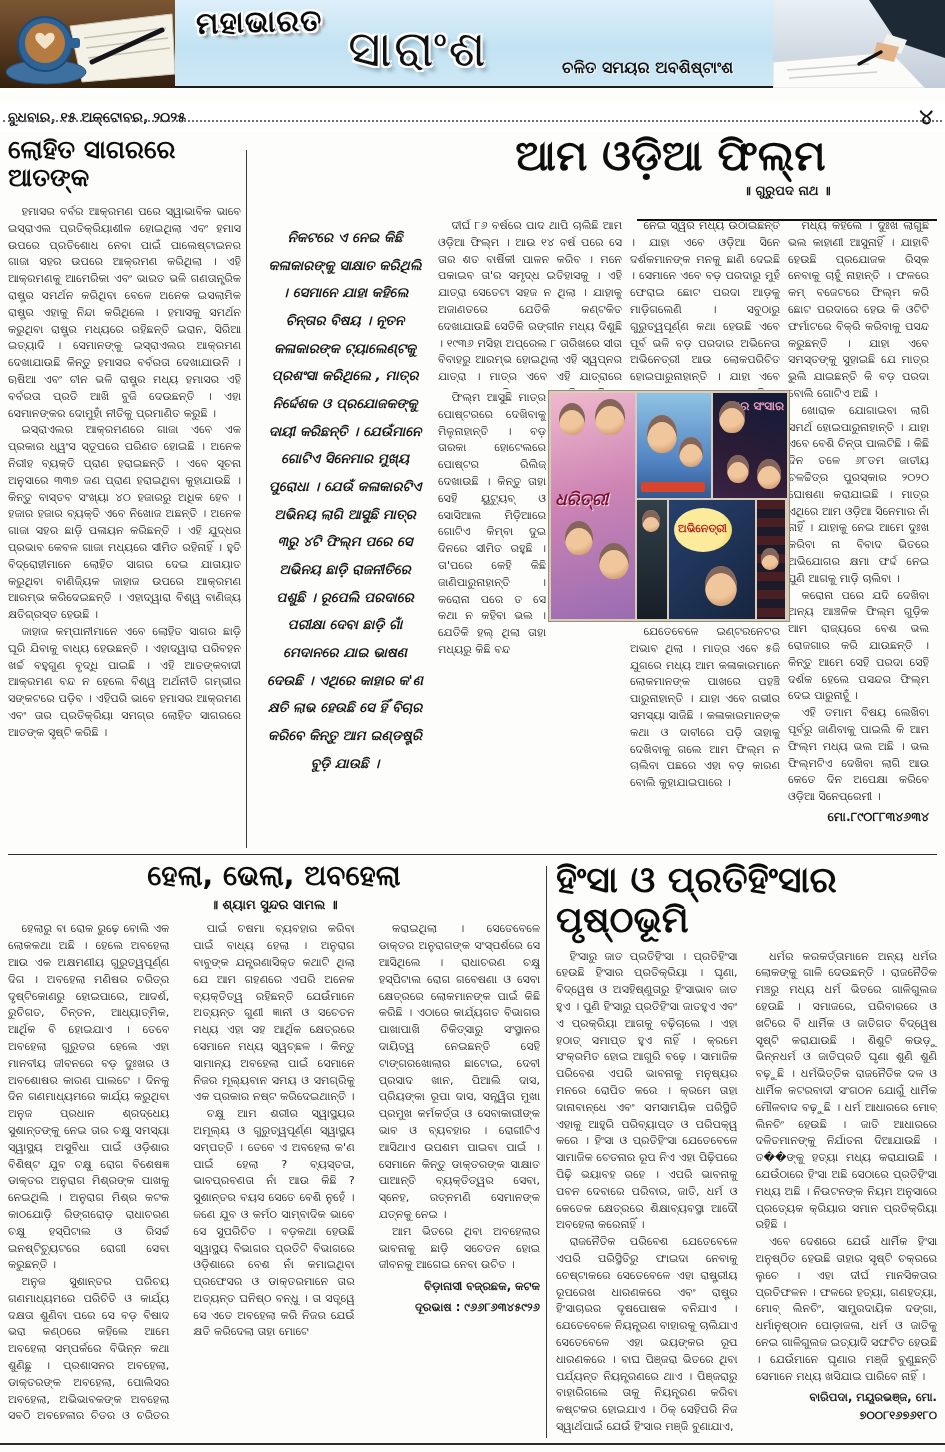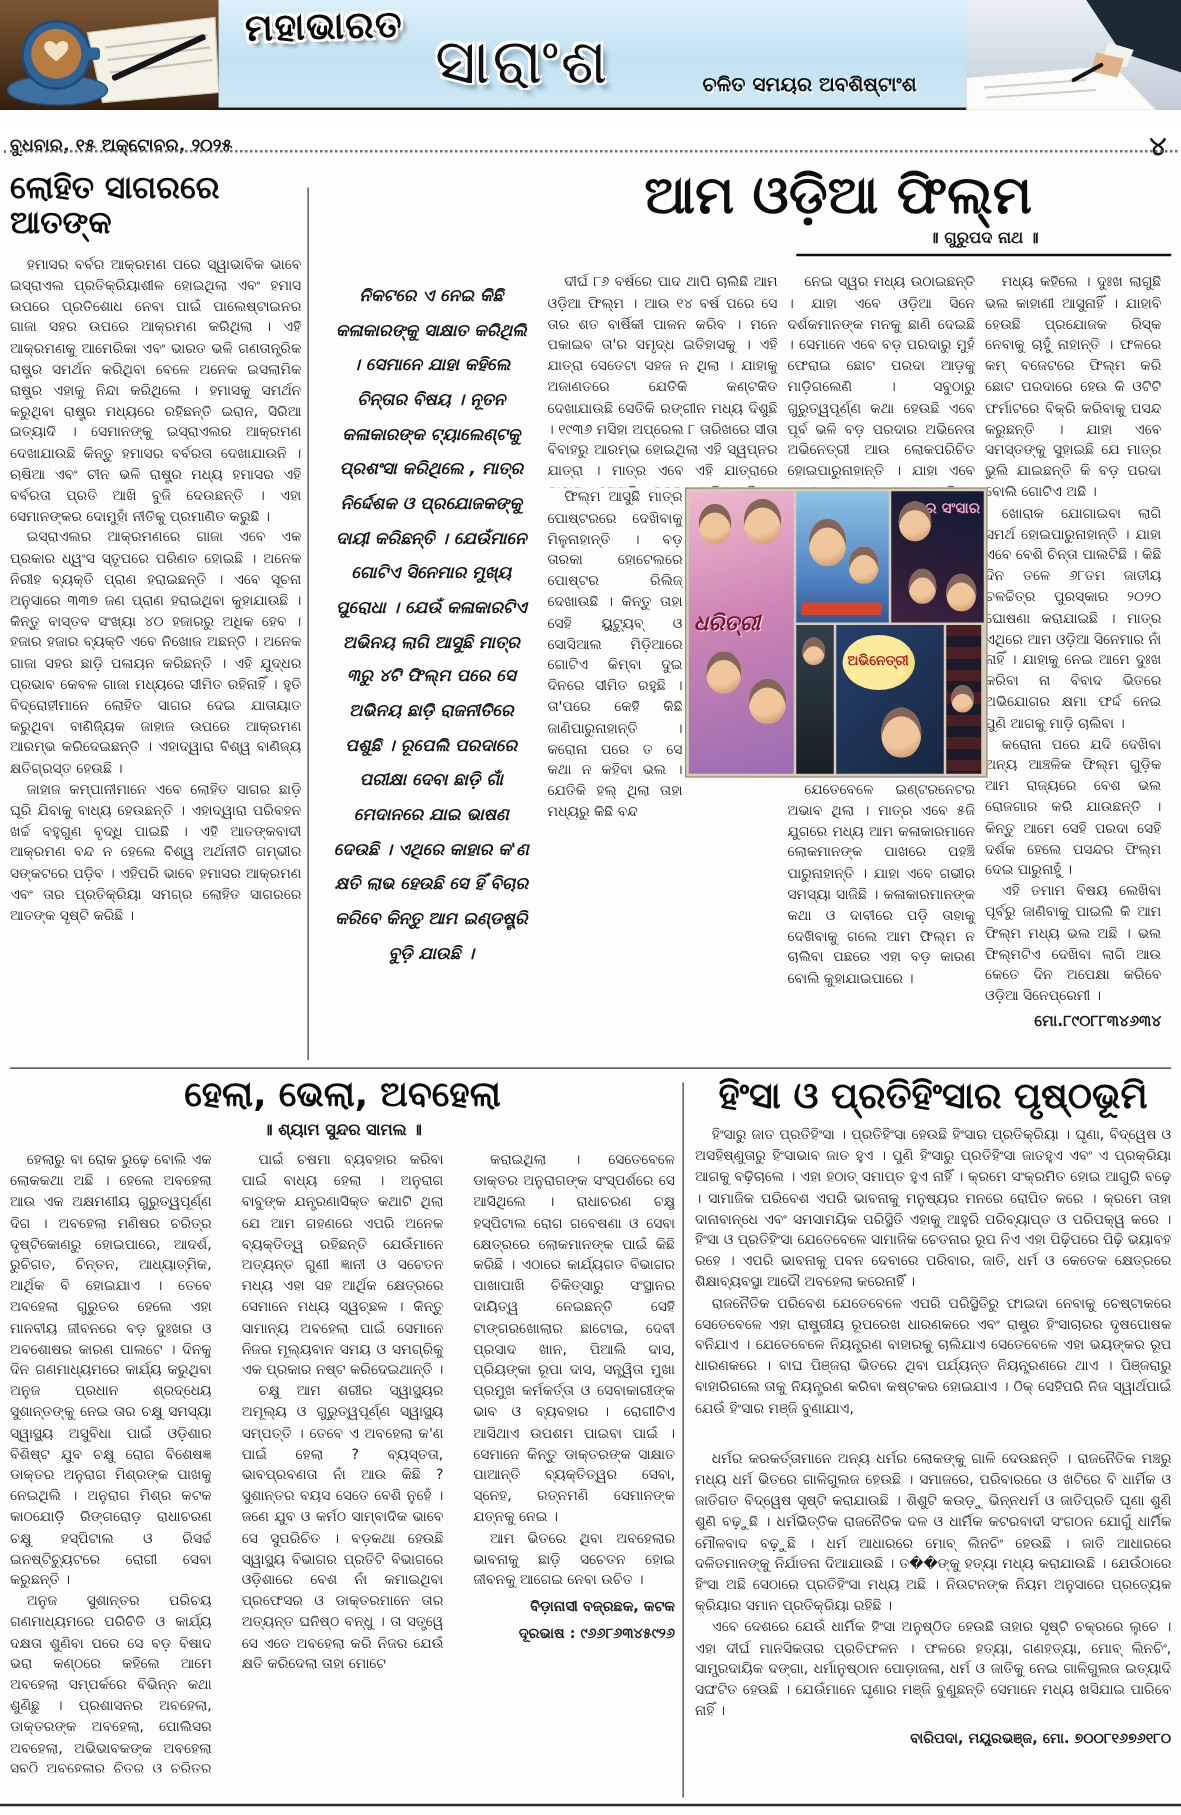--- a/index.html
+++ b/index.html
@@ -39,21 +39,21 @@
   .sig { text-align:right; font-weight:bold; font-size:11.5px; margin-top:4px; text-indent:0; }
   .vrule { position:absolute; width:1px; background:#3a3a3a; }
   .hrule { position:absolute; height:1px; background:#2a2a2a; }
   
   .art-redsea { position:absolute; left:8px; top:136px; width:233px; height:712px; }
   .art-redsea .headline { font-size:25px; margin-bottom:12px; }
   .art-redsea .bodytext { height:652px; }
   
   .art-film { position:absolute; left:254px; top:132px; width:683px; height:718px; }
   .art-film .headline { font-size:42px; text-align:center; padding-left:150px; }
-  .film-bylinebox { width:300px; margin:4px 0 0 auto; border-bottom:2px solid #111; padding-bottom:5px; }
+  .film-bylinebox { width:300px; margin:4px 0 0 auto; border-bottom:2px solid #111; padding-bottom:20px; }
   .film-cols { position:absolute; left:0; top:86px; width:683px; height:632px; display:flex; gap:8px; }
   .fcol { overflow:hidden; }
   .fcol-quote { width:176px; font-size:13.5px; font-weight:bold; font-style:italic;
     text-align:center; line-height:2.05; padding:6px 4px 0 10px; }
   .fcol-b { width:184px; } .fcol-c { width:150px; } .fcol-d { width:141px; }
   .fc-top { height:172px; overflow:hidden; }
   .fc-wrap { min-height:234px; margin-right:76px; overflow:hidden; }
   .fc-spacer { height:234px; }
   .phone { text-align:right; font-weight:bold; font-size:12.5px; margin-top:2px; text-indent:0; }
   
@@ -79,25 +79,25 @@
   .p-abhinetri { width:86px; background:linear-gradient(135deg,#26406d 0%,#16263f 100%); }
   .p-abhinetri .moon { position:absolute; left:5px; top:8px; width:58px; height:44px; border-radius:50%;
     background:radial-gradient(circle at 45% 45%, #fbeb9b 0 60%, #e8c93f 100%); }
   .p-abhinetri .ptitle { left:9px; top:22px; font-size:11px; color:#b3231e; }
   .p-small2 { width:28px; background:repeating-linear-gradient(180deg,#4a1f23 0 9px,#1d1b2a 9px 18px); }
   
   .art-hela { position:absolute; left:8px; top:860px; width:532px; height:580px; }
   .art-hela .headline { font-size:28px; text-align:center; }
   .art-hela .byline { margin-top:6px; }
   .art-hinsa { position:absolute; left:556px; top:860px; width:381px; height:580px; }
-  .art-hinsa .headline { font-size:29px; text-align:center; }
+  .art-hinsa .headline { font-size:36px; text-align:left; }
   .art-hinsa .byline { margin-top:5px; }
   .bot-cols { display:flex; margin-top:8px; }
   .art-hela .bot-cols { gap:24px; height:498px; }
-  .art-hinsa .bot-cols { gap:18px; height:500px;flex-direction:column; }
+  .art-hinsa .bot-cols { gap:18px; height:500px; }
   .bcol { flex:1; overflow:hidden; }
 </style>
 </head>
 <body>
 
 <div class="sheet">
 
   <div class="masthead">
     <div class="photo photo-left">
       <svg width="175" height="88" viewBox="0 0 175 88">

